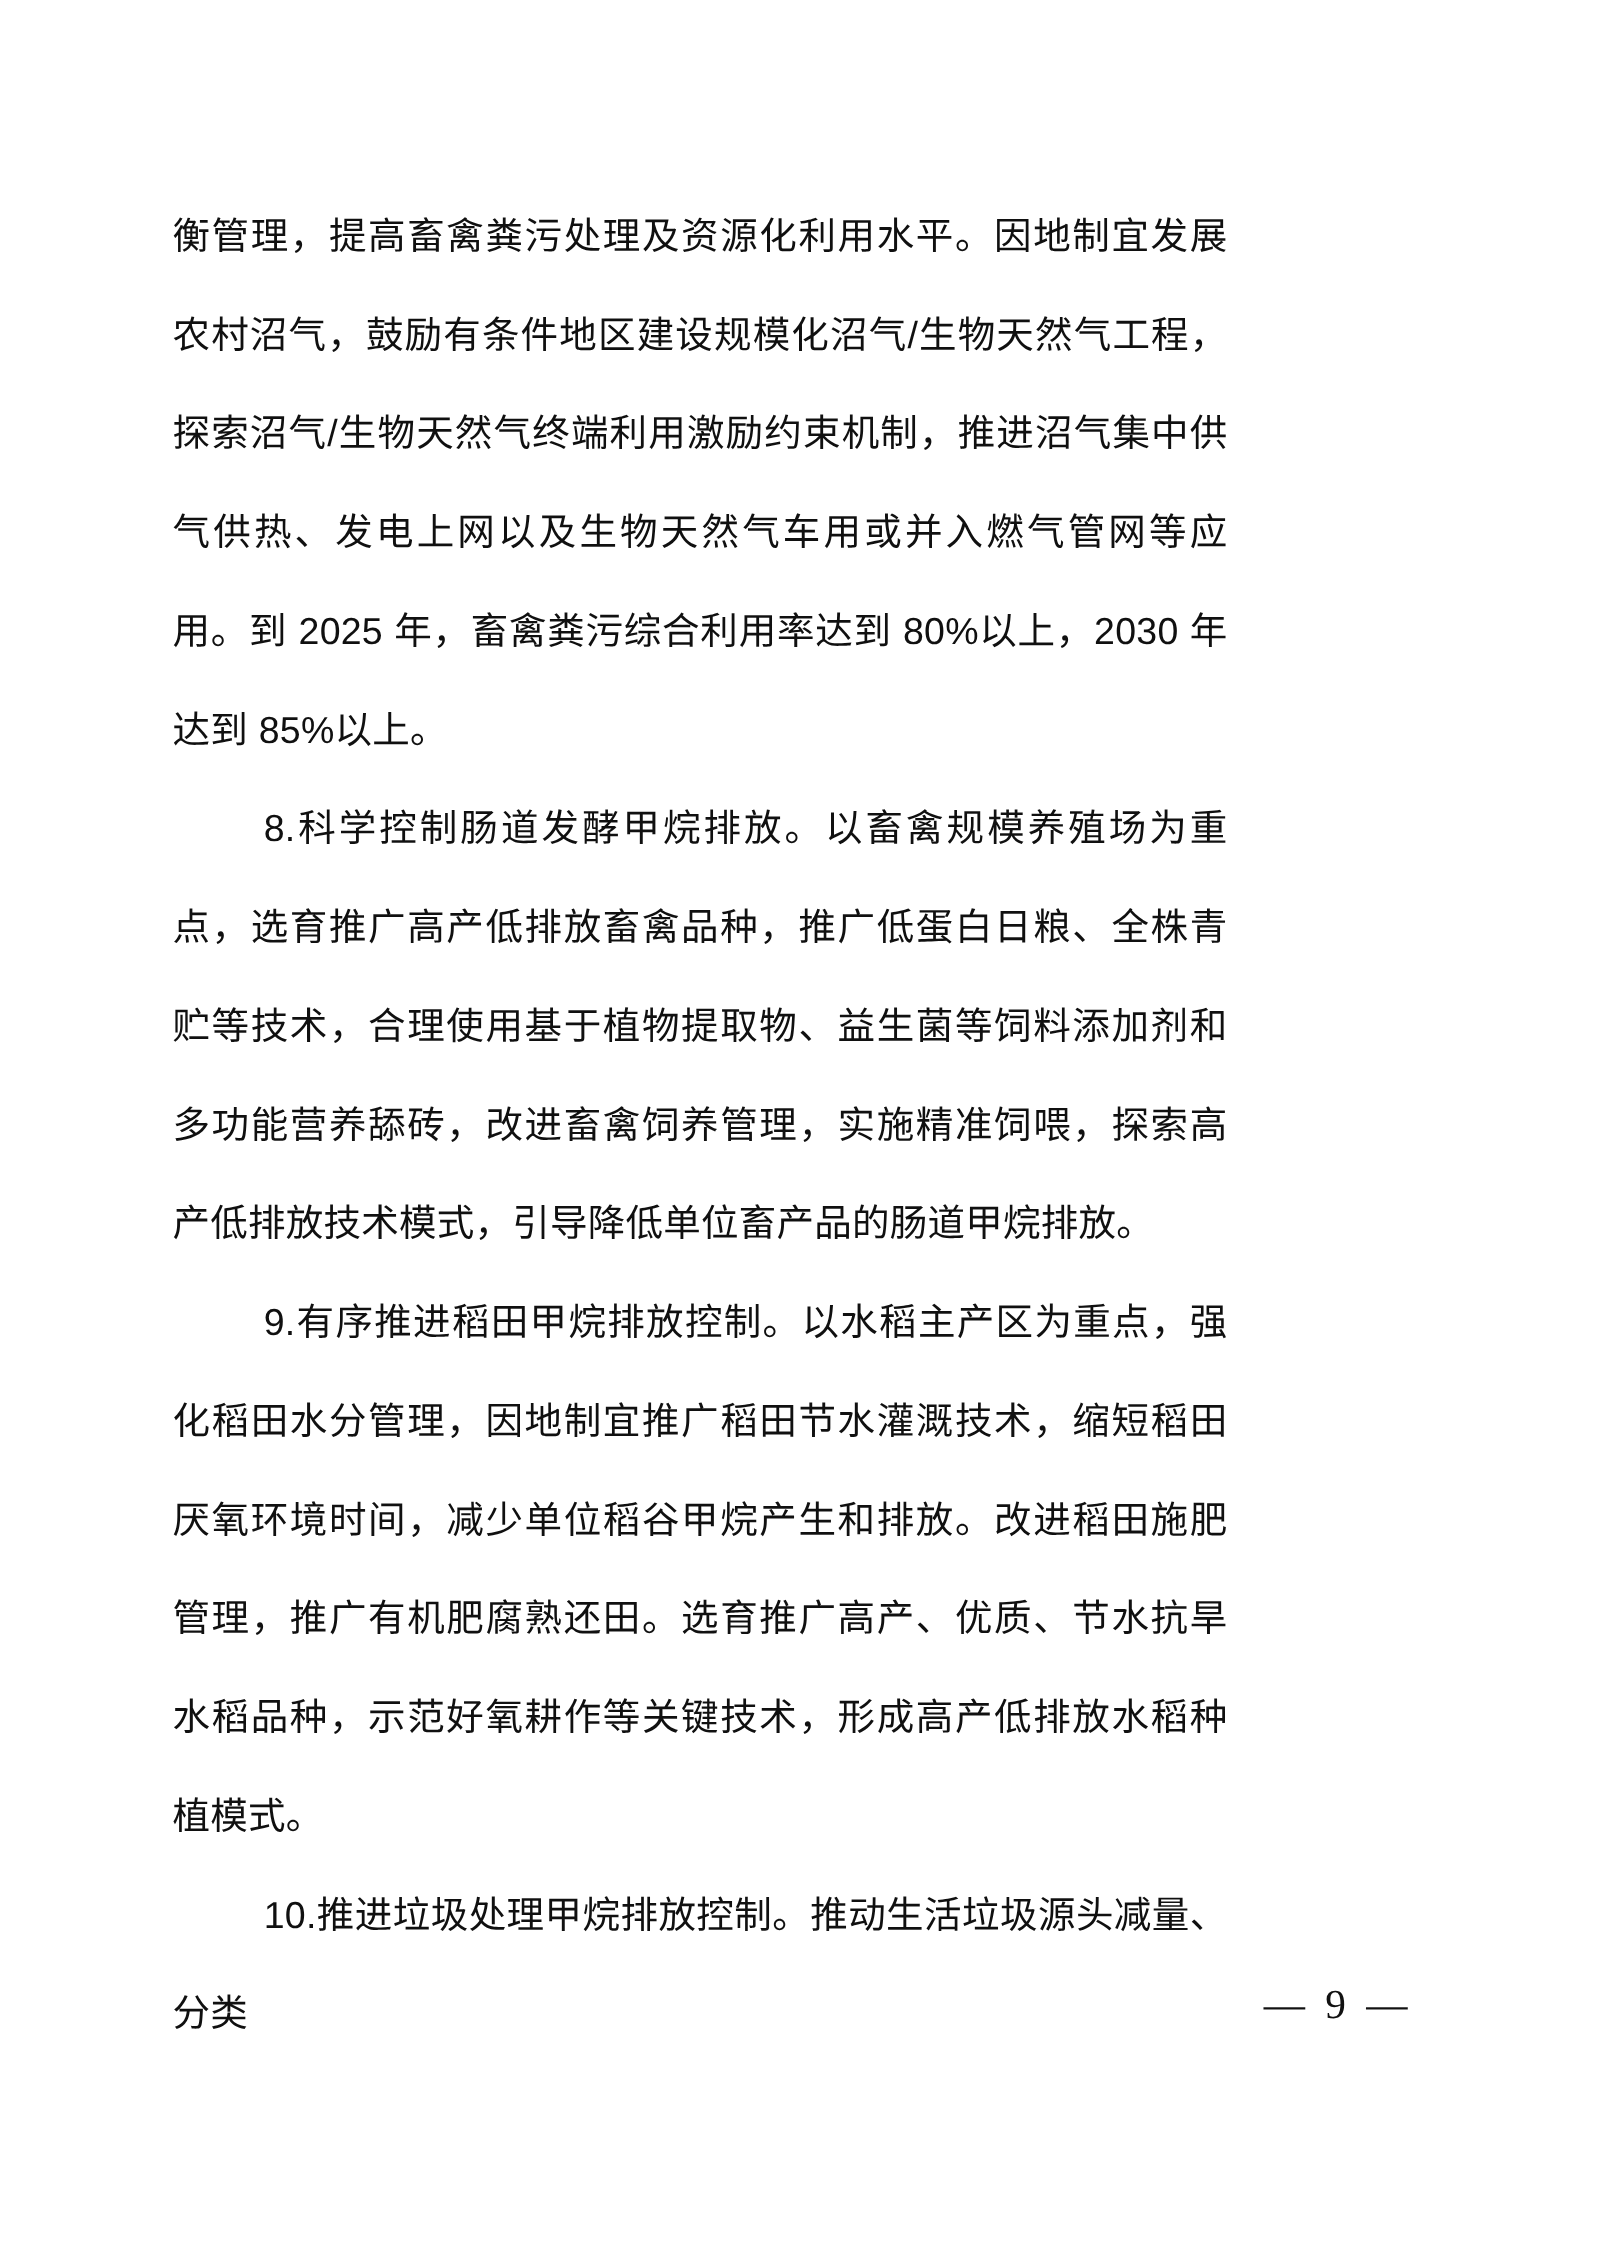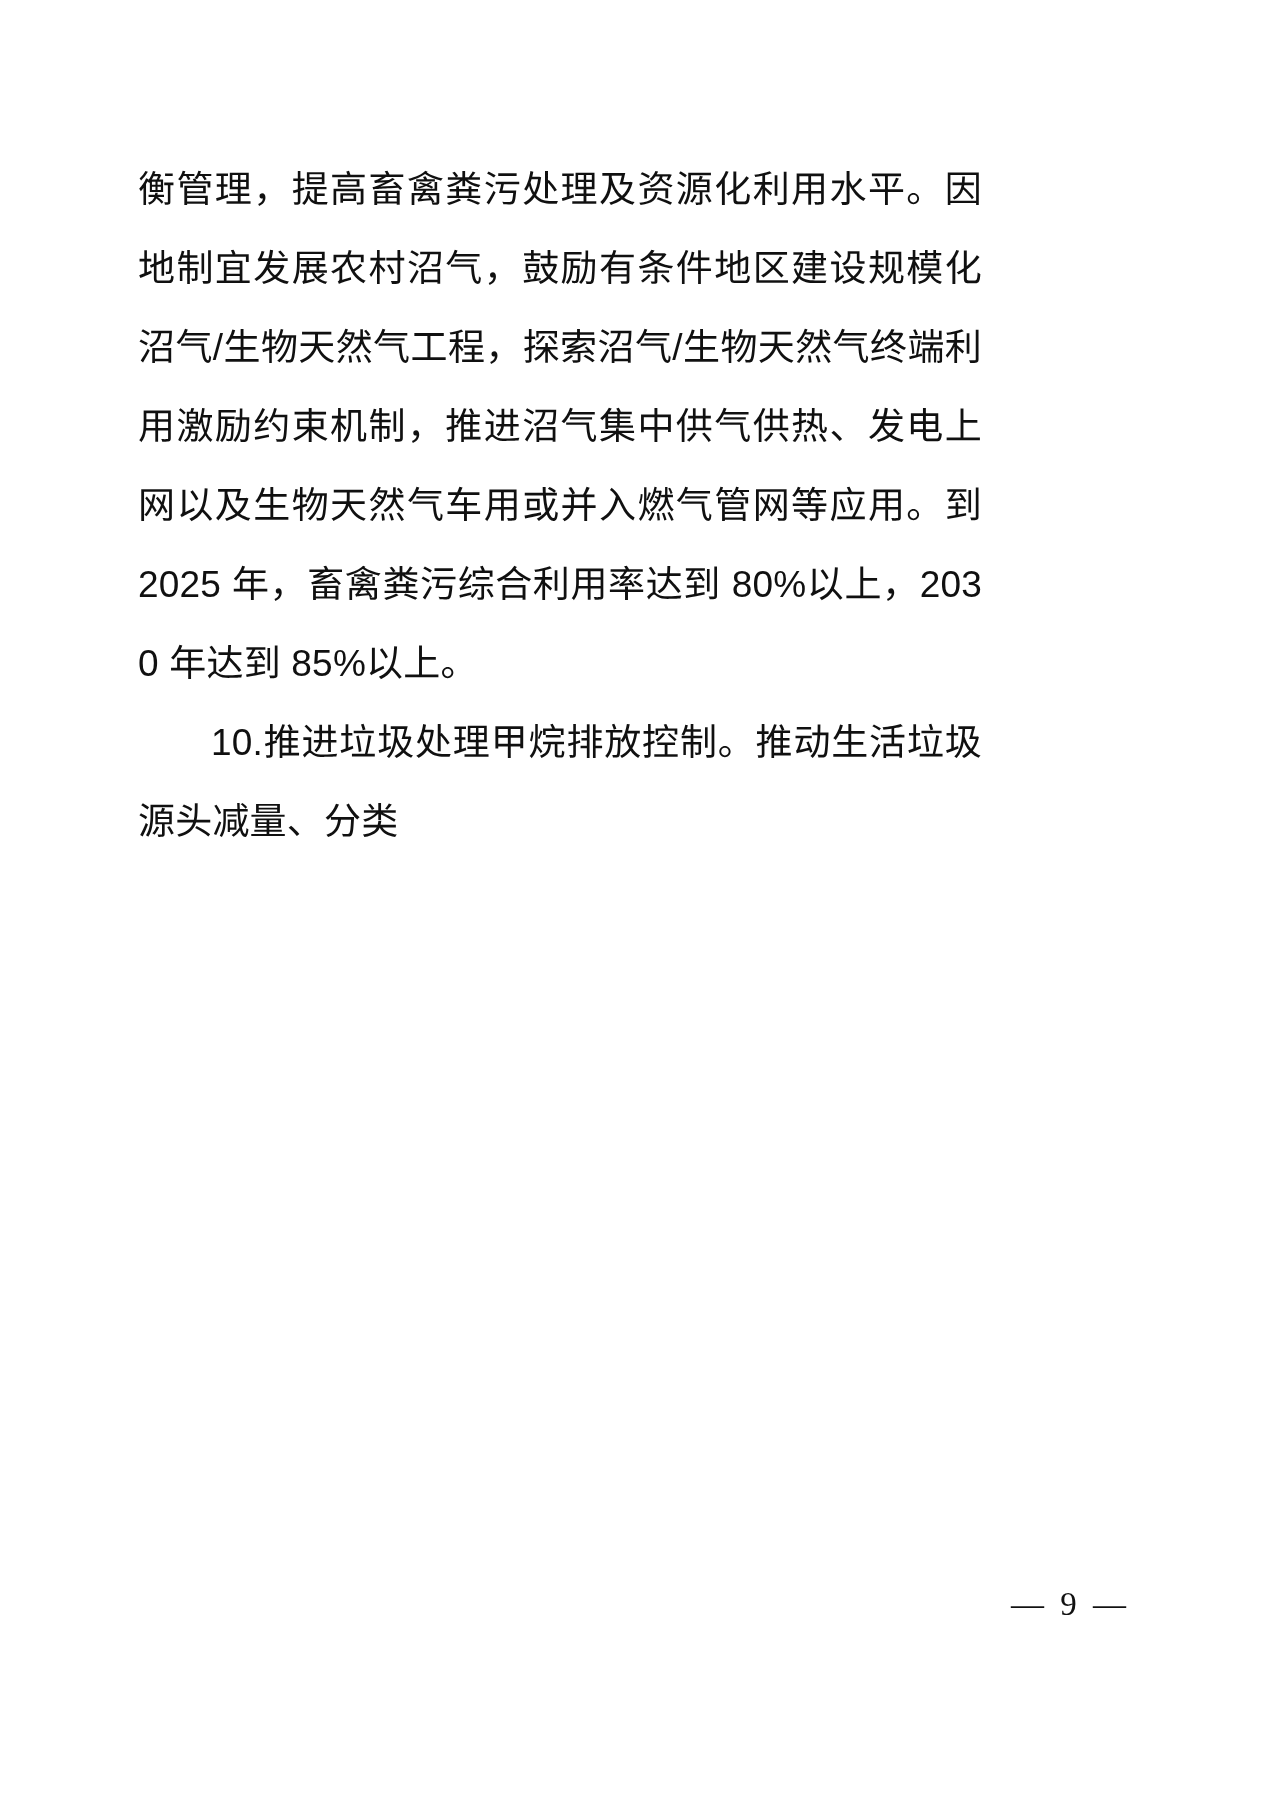--- a/index.html
+++ b/index.html
@@ -23,21 +23,21 @@
   
   .content {
     position: absolute;
     left: 138px;
     top: 150px;
     width: 844px;
   }
 
   .para {
     margin: 0 0 0px 0;
-    font-size: 37px;
+    font-size: 30px;
     line-height: 79px;
     letter-spacing: 0.2px;
     text-align: justify;
     text-justify: inter-ideograph;
     word-break: break-all;
     color: #101010;
     font-weight: 400;
   }
 
   .para.indent {
@@ -76,21 +76,23 @@
 </style>
 </head>
 <body>
 
 <div class="page">
 
   <div class="content">
 
     <p class="para nostretch">衡管理，提高畜禽粪污处理及资源化利用水平。因地制宜发展农村沼气，鼓励有条件地区建设规模化沼气/生物天然气工程，探索沼气/生物天然气终端利用激励约束机制，推进沼气集中供气供热、发电上网以及生物天然气车用或并入燃气管网等应用。到 2025 年，畜禽粪污综合利用率达到 80%以上，2030 年达到 85%以上。</p>
 
+    <p class="para indent nostretch">8.科学控制肠道发酵甲烷排放。以畜禽规模养殖场为重点，选育推广高产低排放畜禽品种，推广低蛋白日粮、全株青贮等技术，合理使用基于植物提取物、益生菌等饲料添加剂和多功能营养舔砖，改进畜禽饲养管理，实施精准饲喂，探索高产低排放技术模式，引导降低单位畜产品的肠道甲烷排放。</p>
 
+    <p class="para indent nostretch">9.有序推进稻田甲烷排放控制。以水稻主产区为重点，强化稻田水分管理，因地制宜推广稻田节水灌溉技术，缩短稻田厌氧环境时间，减少单位稻谷甲烷产生和排放。改进稻田施肥管理，推广有机肥腐熟还田。选育推广高产、优质、节水抗旱水稻品种，示范好氧耕作等关键技术，形成高产低排放水稻种植模式。</p>
 
 
     <p class="para indent nostretch">10.推进垃圾处理甲烷排放控制。推动生活垃圾源头减量、分类</p>
 
   </div>
 
   <div class="footer">—  9  —</div>
 
 </div>
 

